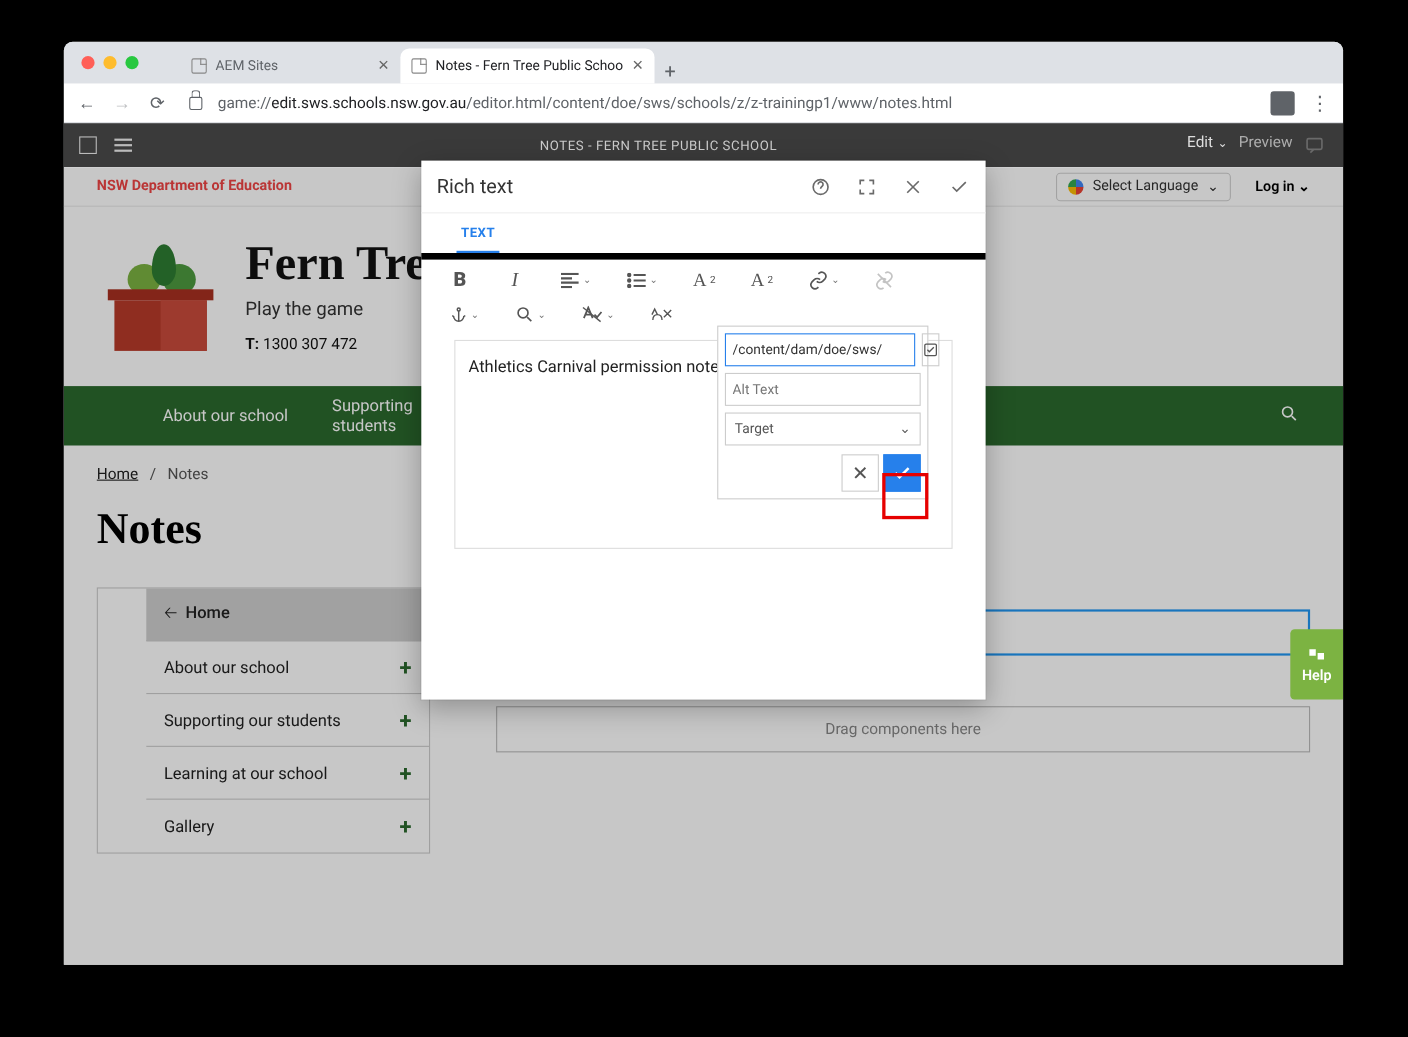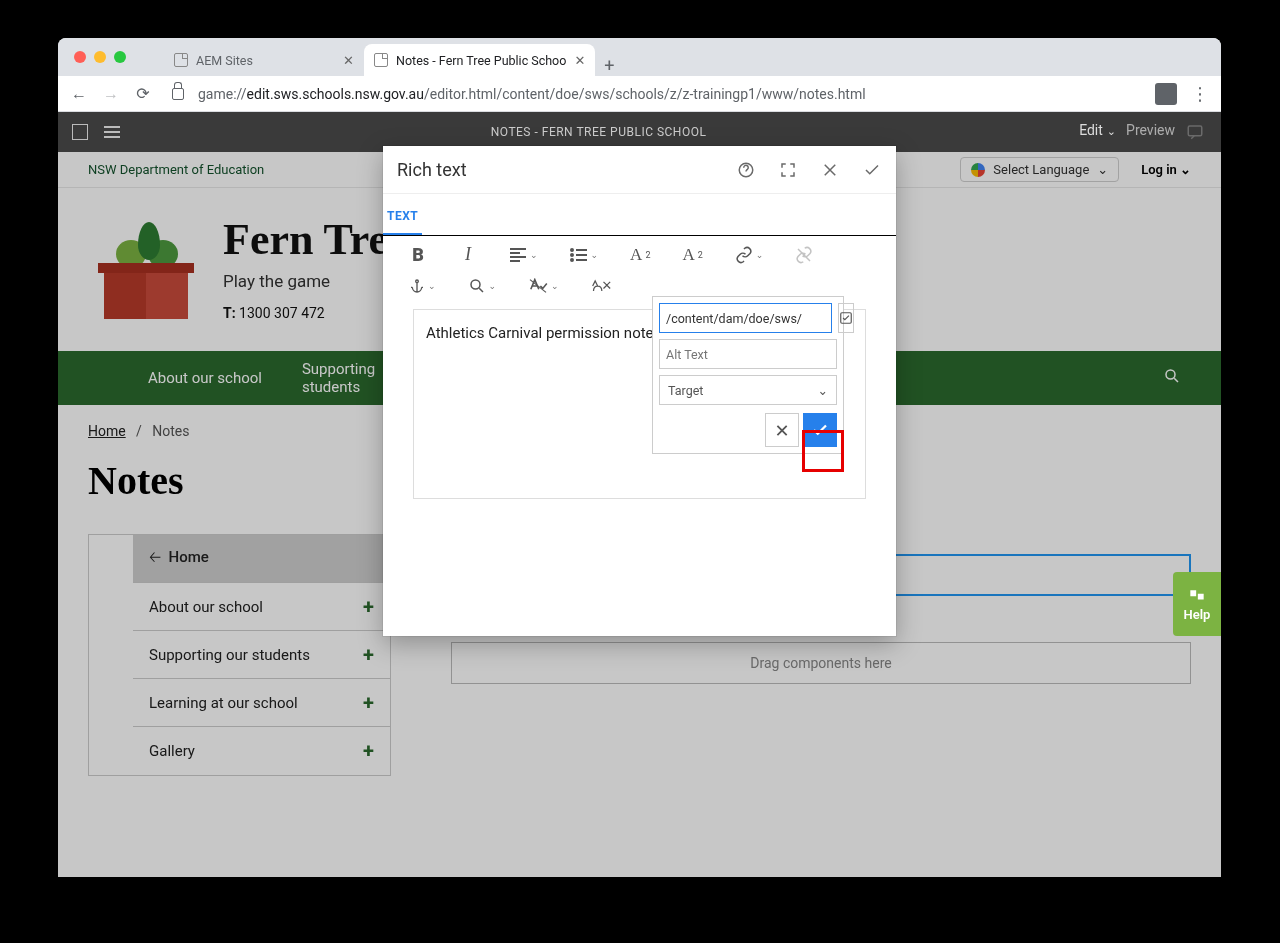--- a/index.html
+++ b/index.html
@@ -34,21 +34,21 @@
   .aem-sl:before{top:0;} .aem-sl:after{bottom:0;}
   .aem-sl i{position:absolute;top:5px;left:0;right:0;height:2px;background:#bbb;}
   .aem-title{flex:1;text-align:center;letter-spacing:.5px;color:#ccc;font-size:12px;}
   .aem-r{display:flex;gap:10px;padding:0 16px;color:#ddd;font-size:14px;}
   .aem-r .chev{font-size:11px;margin-left:4px;}
   
   .frame { position:relative; height:725px; background:#fff; }
   .overlay-dim { position:absolute; inset:0; background:rgba(0,0,0,.22); pointer-events:none; z-index:5;}
   
   .nsw-strip{height:36px;background:#fff;border-bottom:1px solid #e8e8e8;display:flex;align-items:center;justify-content:space-between;padding:0 30px;font-size:13px;}
-  .nsw-strip .dept{font-weight:400;color:#14532d;}
+  .nsw-strip .dept{font-weight:700;color:#ef4444;}
   .lang-pill{border:1px solid #d0d0d0;border-radius:4px;padding:4px 10px;display:flex;align-items:center;gap:8px;font-size:13px;color:#333;}
   .g-logo{width:14px;height:14px;border-radius:50%;background:conic-gradient(#4285f4 0 25%,#ea4335 0 50%,#fbbc05 0 75%,#34a853 0);}
   .login{font-weight:600;margin-left:18px;}
   
   .greenbar{height:30px;background:#2b6a2e;display:flex;justify-content:flex-end;align-items:center;padding:0 20px;gap:0;}
   .greenbar a{color:#fff;font-size:13px;letter-spacing:.5px;padding:0 18px;border-left:1px solid rgba(255,255,255,.35);font-weight:500;}
   .greenbar a:first-child{border-left:none;}
   
   .site-head{display:flex;align-items:flex-start;gap:30px;padding:26px 40px 30px;background:#fff;}
   .logo{width:95px;height:105px;position:relative;}
@@ -83,21 +83,21 @@
   
   .help-tab{position:absolute;right:0;top:420px;width:48px;height:64px;background:#7cb342;color:#fff;display:flex;flex-direction:column;align-items:center;justify-content:center;border-radius:4px 0 0 4px;font-size:13px;font-weight:600;z-index:6;}
   .help-tab svg{width:22px;height:20px;fill:#fff;}
   
   .modal{position:absolute;top:108px;left:325px;width:513px;height:490px;background:#fff;box-shadow:0 0 0 1px rgba(0,0,0,.06),0 8px 24px rgba(0,0,0,.28);z-index:20;display:flex;flex-direction:column;}
   .modal-head{display:flex;align-items:center;height:48px;padding:0 14px;border-bottom:1px solid #eee;}
   .modal-head .ttl{font-size:18px;color:#333;}
   .modal-head .acts{margin-left:auto;display:flex;gap:22px;align-items:center;}
   .ico{width:20px;height:20px;color:#6a6a6a;display:inline-flex;align-items:center;justify-content:center;}
   .ico svg{width:18px;height:18px;fill:none;stroke:currentColor;stroke-width:2;}
-  .tabrow{height:42px;border-bottom:1px solid #000000;display:flex;align-items:flex-end;padding:0 0;}
+  .tabrow{height:42px;border-bottom:6px solid #000000;display:flex;align-items:flex-end;padding:0 32px;}
   .tabrow .tb{font-size:12px;font-weight:700;color:#2680eb;letter-spacing:.5px;padding:0 4px 10px;border-bottom:2px solid #2680eb;}
   .toolbar{padding:8px 26px;display:flex;flex-wrap:wrap;row-gap:12px;column-gap:32px;align-items:center;color:#555;}
   .tbtn{display:inline-flex;align-items:center;gap:3px;min-width:18px;justify-content:center;}
   .chv{font-size:9px;color:#777;}
   .editbox{margin:6px 30px 0;border:1px solid #ddd;height:190px;padding:14px 12px;font-size:15px;color:#222;position:relative;}
   
   .linkpop{position:absolute;top:158px;left:255px;width:192px;background:#fff;border:1px solid #ccc;z-index:25;padding:6px;display:flex;flex-direction:column;gap:6px;}
   .lp-row{display:flex;gap:6px;}
   .lp-row input{flex:1;height:30px;border:1px solid #2680eb;padding:0 6px;font-size:12.5px;color:#333;outline:none;}
   .lp-row .pick{width:28px;height:30px;border:1px solid #ccc;display:flex;align-items:center;justify-content:center;}

